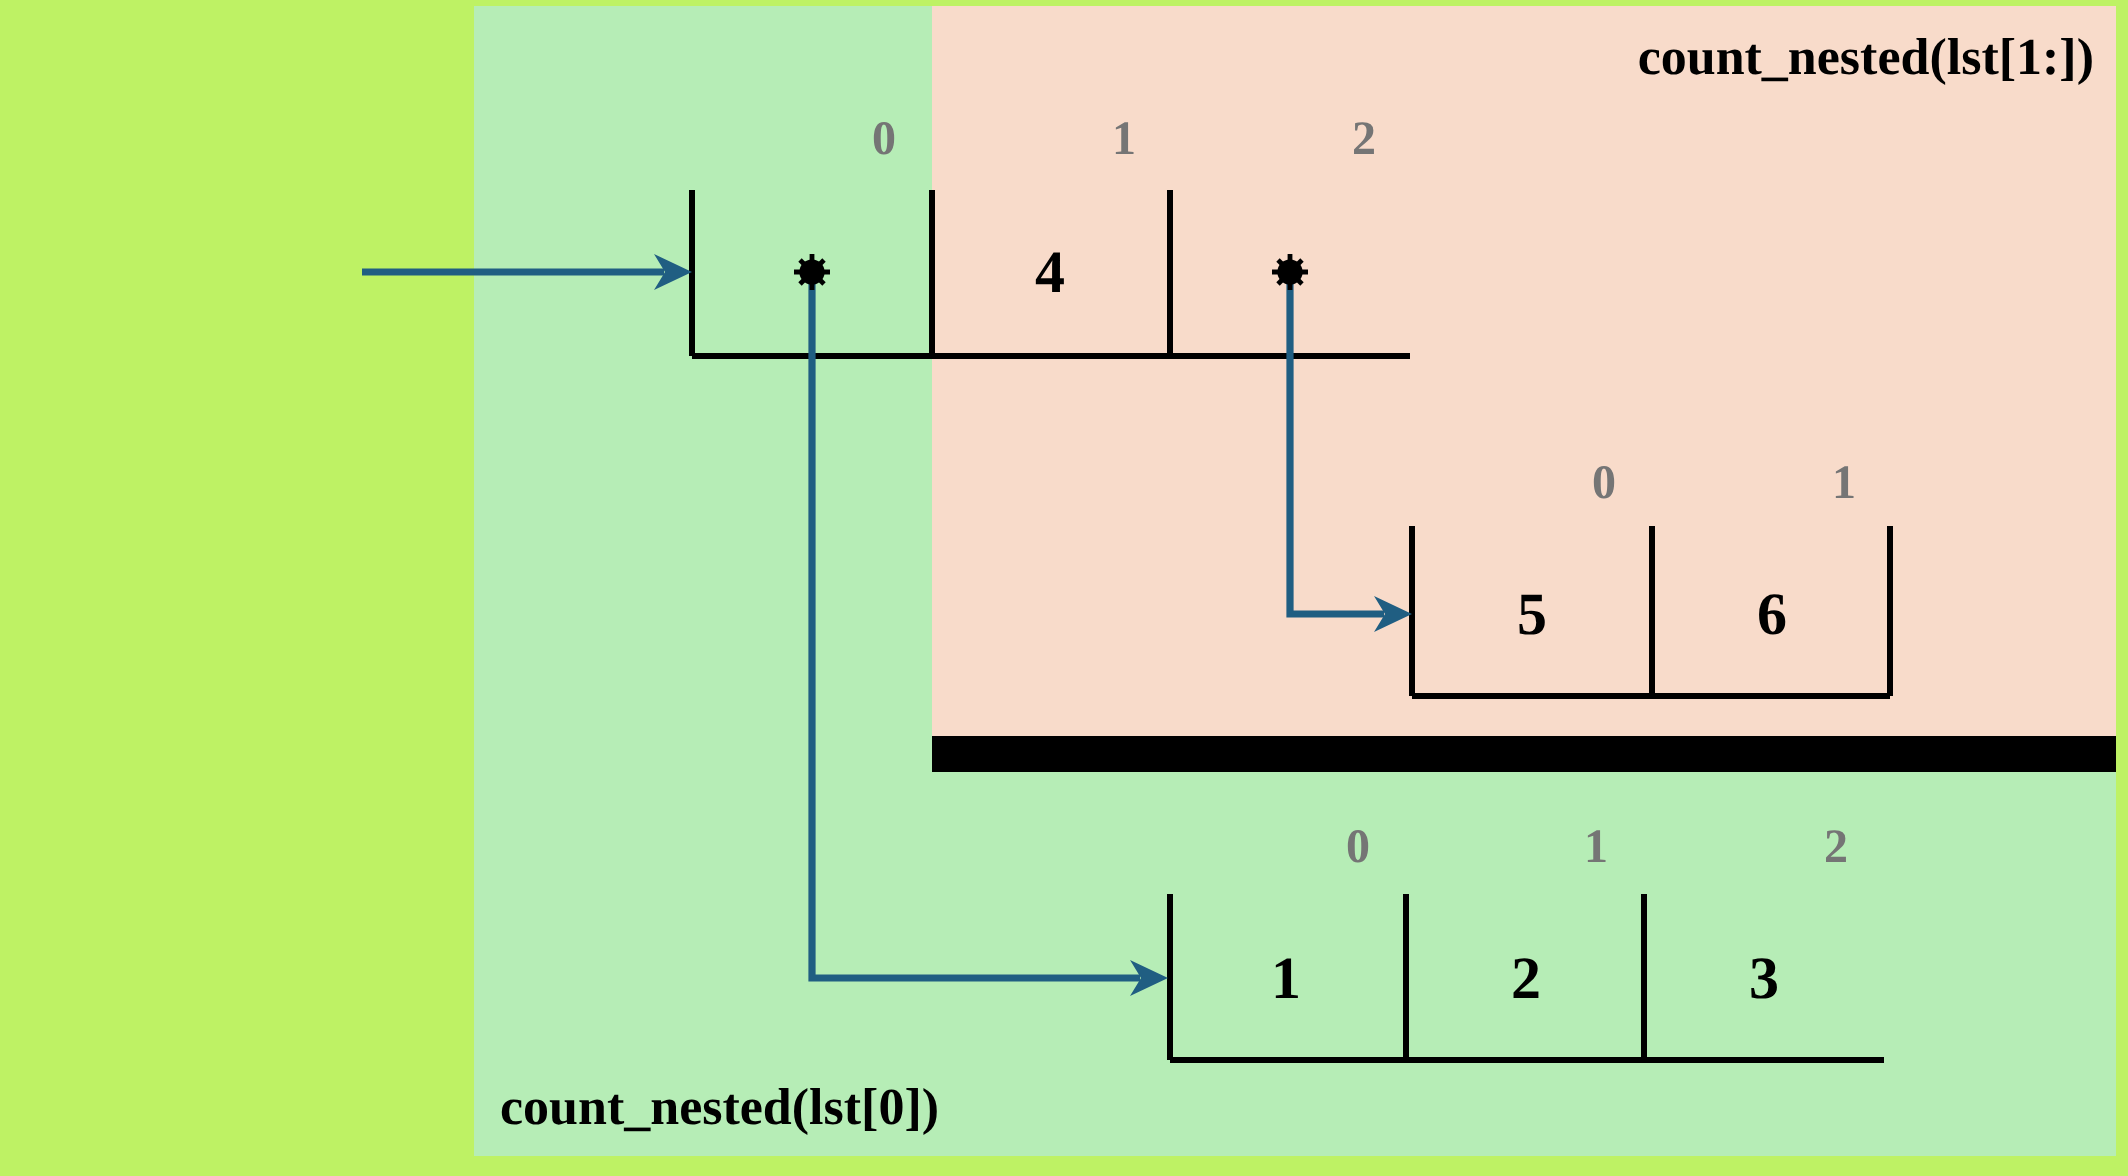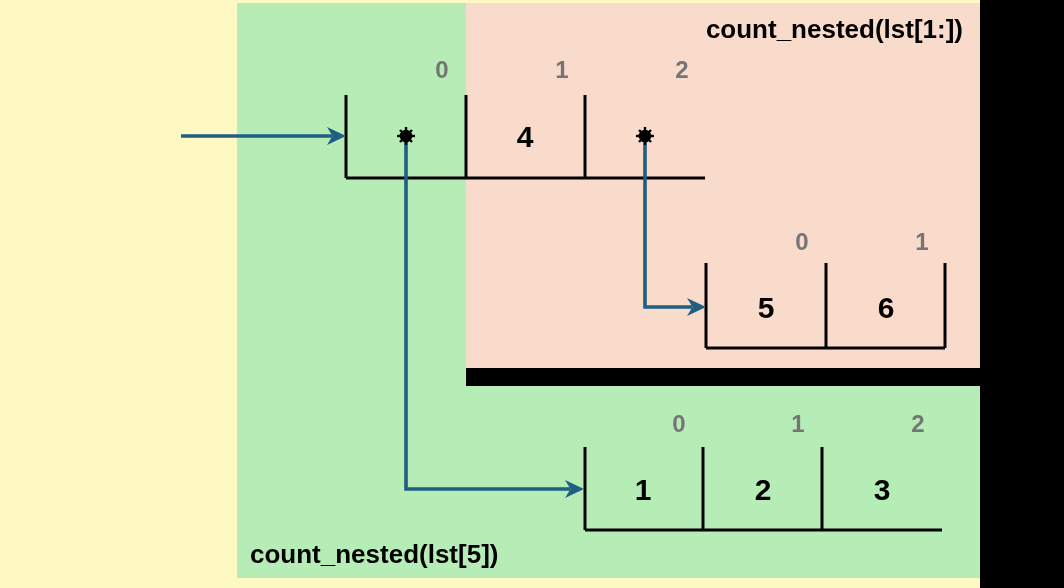--- a/index.html
+++ b/index.html
@@ -1,22 +1,22 @@
 <!DOCTYPE html>
 <html><head>
 <meta charset="utf-8">
 <style>
   html, body { margin: 0; padding: 0; background: #000; }
   .stage {
     position: relative;
-    width: 980px;
+    width: 1064px;
     height: 588px;
-    background: #fef9c3;
+    background: #bef264;
     overflow: hidden;
-    font-family: Liberation Sans, sans-serif;
+    font-family: Liberation Serif, serif;
   }
   .frame { position: absolute; }
   .frame-inner { left: 237px; top: 3px; width: 821px; height: 575px; background: #b6edb6; }
   .frame-outer { left: 466px; top: 3px; width: 592px; height: 365px; background: #f8dbca; }
   .frame-separator { left: 466px; top: 368px; width: 592px; height: 18px; background: #000; }
   svg.overlay { position: absolute; left: 0; top: 0; }
   .frame-label {
     position: absolute;
     color: #000;
     font-size: 26px;
@@ -46,21 +46,21 @@
 </head>
 <body>
 
 <div class="stage">
 
   <div class="frame frame-inner"></div>
   <div class="frame frame-outer"></div>
   <div class="frame frame-separator"></div>
 
   <div class="frame-label frame-label-outer">count_nested(lst[1:])</div>
-  <div class="frame-label frame-label-inner">count_nested(lst[5])</div>
+  <div class="frame-label frame-label-inner">count_nested(lst[0])</div>
 
   <svg class="overlay" width="1064" height="588" viewBox="0 0 1064 588">
 
     <g stroke="#000000" stroke-width="3" fill="none">
       <path d="M346,95 V178"></path>
       <path d="M466,95 V178"></path>
       <path d="M585,95 V178"></path>
       <path d="M346,178 H705"></path>
     </g>
 

